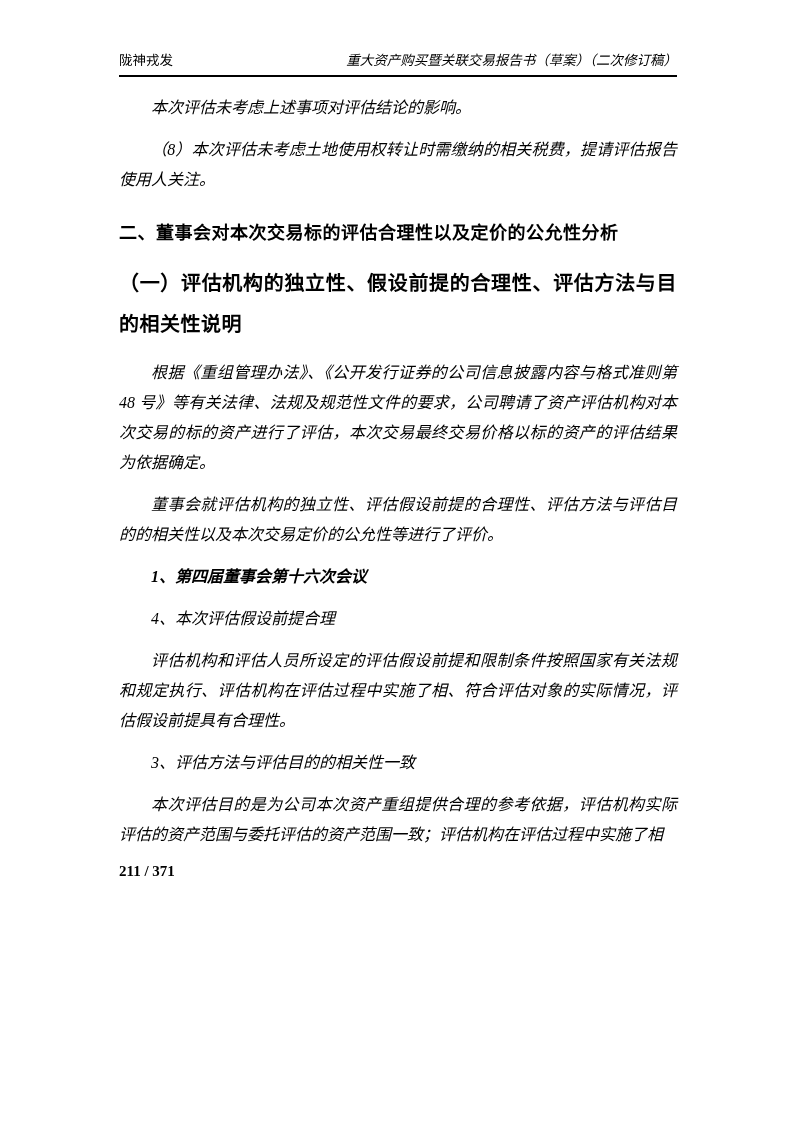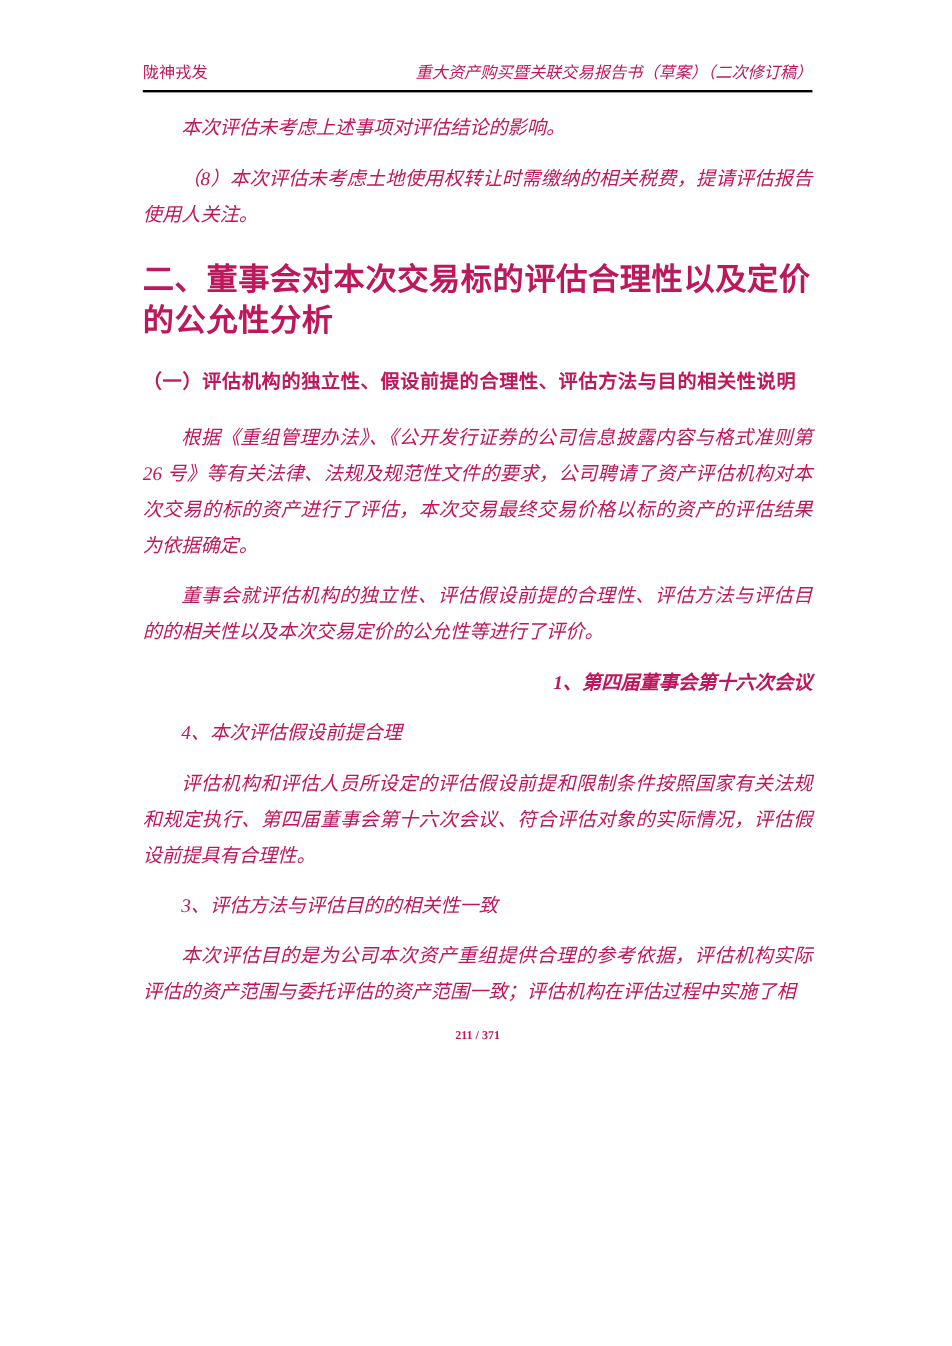--- a/index.html
+++ b/index.html
@@ -6,21 +6,21 @@
     margin: 0;
     padding: 0;
     background: #ffffff;
   }
   .page {
     position: relative;
     width: 793px;
     height: 950px;
     background: #ffffff;
     overflow: hidden;
-    color: #be185d;
+    color: #000000;
     font-family: "Liberation Serif", serif;
   }
   .doc-header {
     margin: 52px 116px 0 119px;
     display: flex;
     justify-content: space-between;
     align-items: flex-end;
     font-size: 13.5px;
     line-height: 18px;
     border-bottom: 2px solid #000000;
@@ -37,49 +37,48 @@
     margin: 12px 0;
     text-indent: 2em;
     text-align: justify;
     text-justify: inter-ideograph;
     font-style: italic;
   }
   .first-para { margin-top: 16px; }
   .h-level1 {
     font-family: "Liberation Sans", sans-serif;
     font-weight: bold;
-    font-size: 26px;
+    font-size: 18px;
     line-height: 34px;
     margin: 21px 0 14px 0;
     letter-spacing: 0.5px;
   }
   .h-level2 {
-    font-family: Liberation Sans, sans-serif;
+    font-family: Liberation Mono, monospace;
     font-weight: bold;
-    font-size: 16px;
+    font-size: 20px;
     line-height: 41px;
     margin: 14px 0 8px 0;
     text-align: justify;
     text-justify: inter-ideograph;
     letter-spacing: 0.5px;
   }
   .h-level3 {
     font-size: 16px;
     line-height: 30px;
     font-weight: bold;
     font-style: italic;
     margin: 10px 0 12px 0;
     text-indent: 2em;
-    text-align: right;
   }
   .page-number {
     margin: 4px 116px 0 119px;
-    text-align: center;
+    text-align: left;
     font-weight: bold;
-    font-size: 10px;
+    font-size: 15px;
     line-height: 18px;
   }
 </style>
 </head>
 <body>
 
 <div class="page">
 
   <div class="doc-header">
     <span class="left">陇神戎发</span>
@@ -89,31 +88,31 @@
   <div class="content">
 
     <p class="body-para first-para">本次评估未考虑上述事项对评估结论的影响。</p>
 
     <p class="body-para">（8）本次评估未考虑土地使用权转让时需缴纳的相关税费，提请评估报告使用人关注。</p>
 
     <div class="h-level1">二、董事会对本次交易标的评估合理性以及定价的公允性分析</div>
 
     <div class="h-level2">（一）评估机构的独立性、假设前提的合理性、评估方法与目的相关性说明</div>
 
-    <p class="body-para">根据《重组管理办法》、《公开发行证券的公司信息披露内容与格式准则第 26 号》等有关法律、法规及规范性文件的要求，公司聘请了资产评估机构对本次交易的标的资产进行了评估，本次交易最终交易价格以标的资产的评估结果为依据确定。</p>
+    <p class="body-para">根据《重组管理办法》、《公开发行证券的公司信息披露内容与格式准则第 48 号》等有关法律、法规及规范性文件的要求，公司聘请了资产评估机构对本次交易的标的资产进行了评估，本次交易最终交易价格以标的资产的评估结果为依据确定。</p>
 
     <p class="body-para">董事会就评估机构的独立性、评估假设前提的合理性、评估方法与评估目的的相关性以及本次交易定价的公允性等进行了评价。</p>
 
     <div class="h-level3">1、第四届董事会第十六次会议</div>
 
 
 
     <p class="body-para">4、本次评估假设前提合理</p>
 
-    <p class="body-para">评估机构和评估人员所设定的评估假设前提和限制条件按照国家有关法规和规定执行、第四届董事会第十六次会议、符合评估对象的实际情况，评估假设前提具有合理性。</p>
+    <p class="body-para">评估机构和评估人员所设定的评估假设前提和限制条件按照国家有关法规和规定执行、评估机构在评估过程中实施了相、符合评估对象的实际情况，评估假设前提具有合理性。</p>
 
     <p class="body-para">3、评估方法与评估目的的相关性一致</p>
 
     <p class="body-para">本次评估目的是为公司本次资产重组提供合理的参考依据，评估机构实际评估的资产范围与委托评估的资产范围一致；评估机构在评估过程中实施了相</p>
 
   </div>
 
   <div class="page-number">211 / 371</div>
 
 </div>

